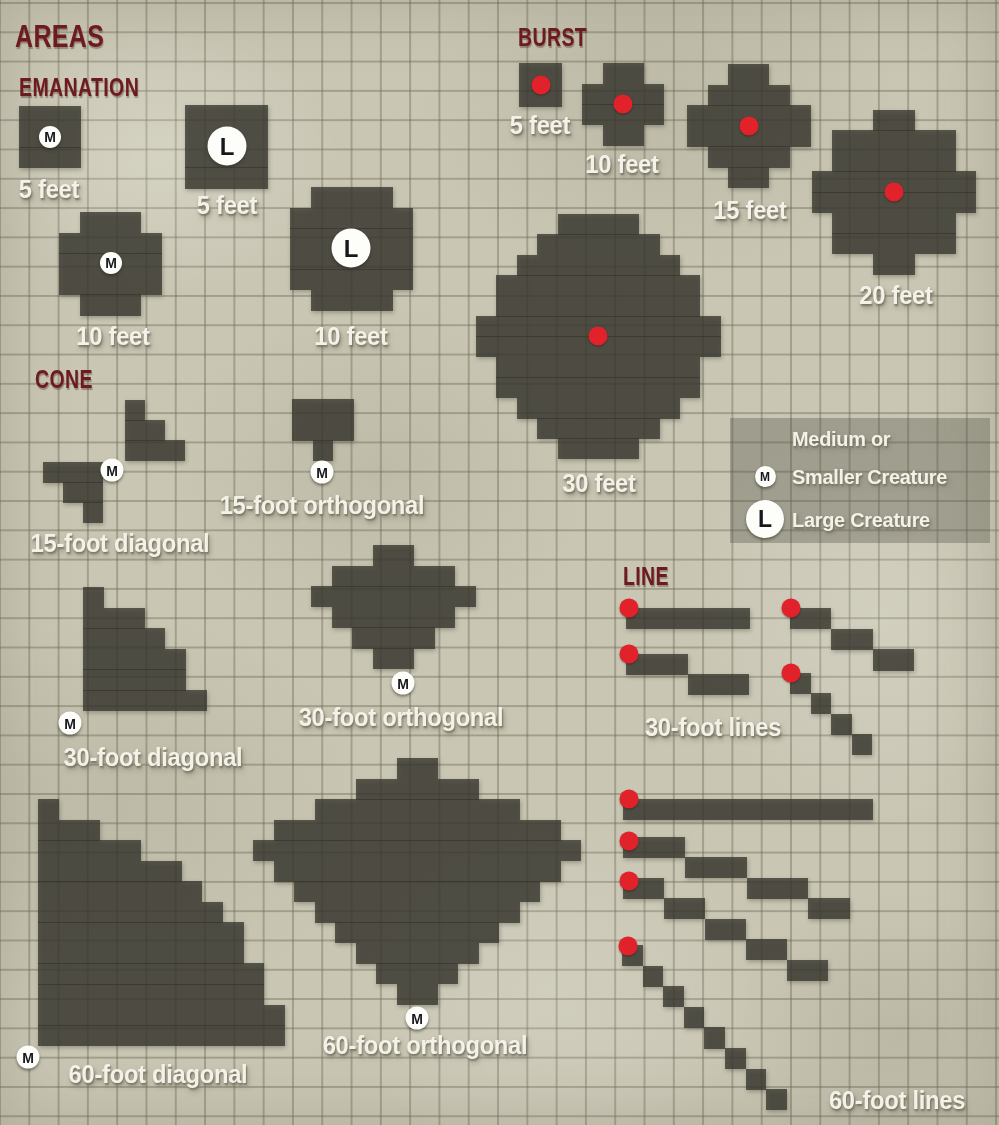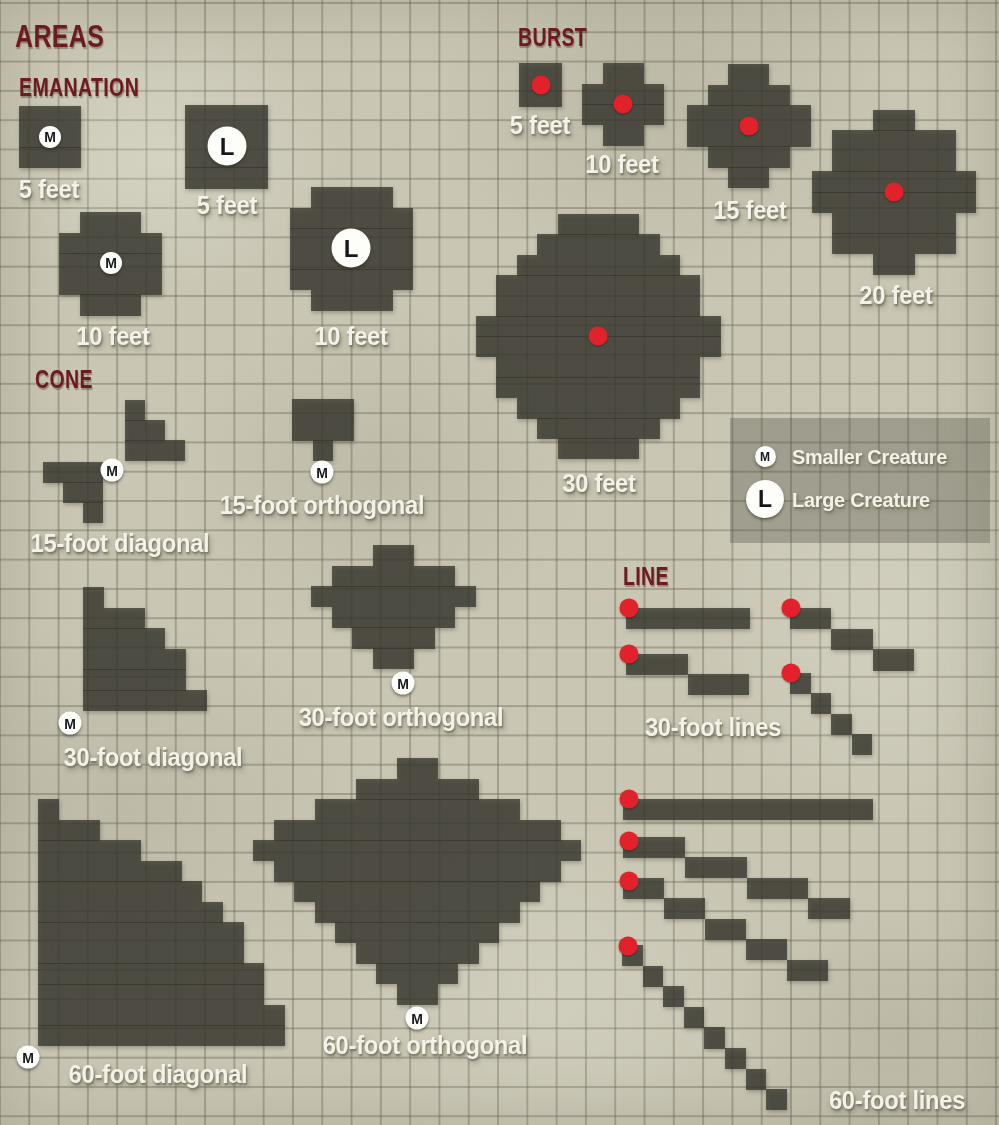--- a/index.html
+++ b/index.html
@@ -278,20 +278,24 @@
       <div class="flabel" style="left: 713px; top: 727px;">30-foot lines</div>
       <div class="flabel" style="left: 897px; top: 1100px;">60-foot lines</div>
       <div class="hlabel" style="left: 15px; top: 20px; font-size: 32px;">AREAS</div>
       <div class="hlabel" style="left: 19px; top: 75px; font-size: 25px;">EMANATION</div>
       <div class="hlabel" style="left: 518px; top: 25px; font-size: 25px;">BURST</div>
       <div class="hlabel" style="left: 35px; top: 367px; font-size: 25px;">CONE</div>
       <div class="hlabel" style="left: 623px; top: 564px; font-size: 25px;">LINE</div>
     </div>
 
   <div class="legend">
+    <div class="legend-row r1">
+      <span class="legend-token-slot"></span>
+      <span class="legend-text">Medium or</span>
+    </div>
     <div class="legend-row r2">
       <span class="legend-token-slot">
         <span class="legend-token m">
           <span>M</span>
         </span>
       </span>
       <span class="legend-text">Smaller Creature</span>
     </div>
     <div class="legend-row r3">
       <span class="legend-token-slot">

